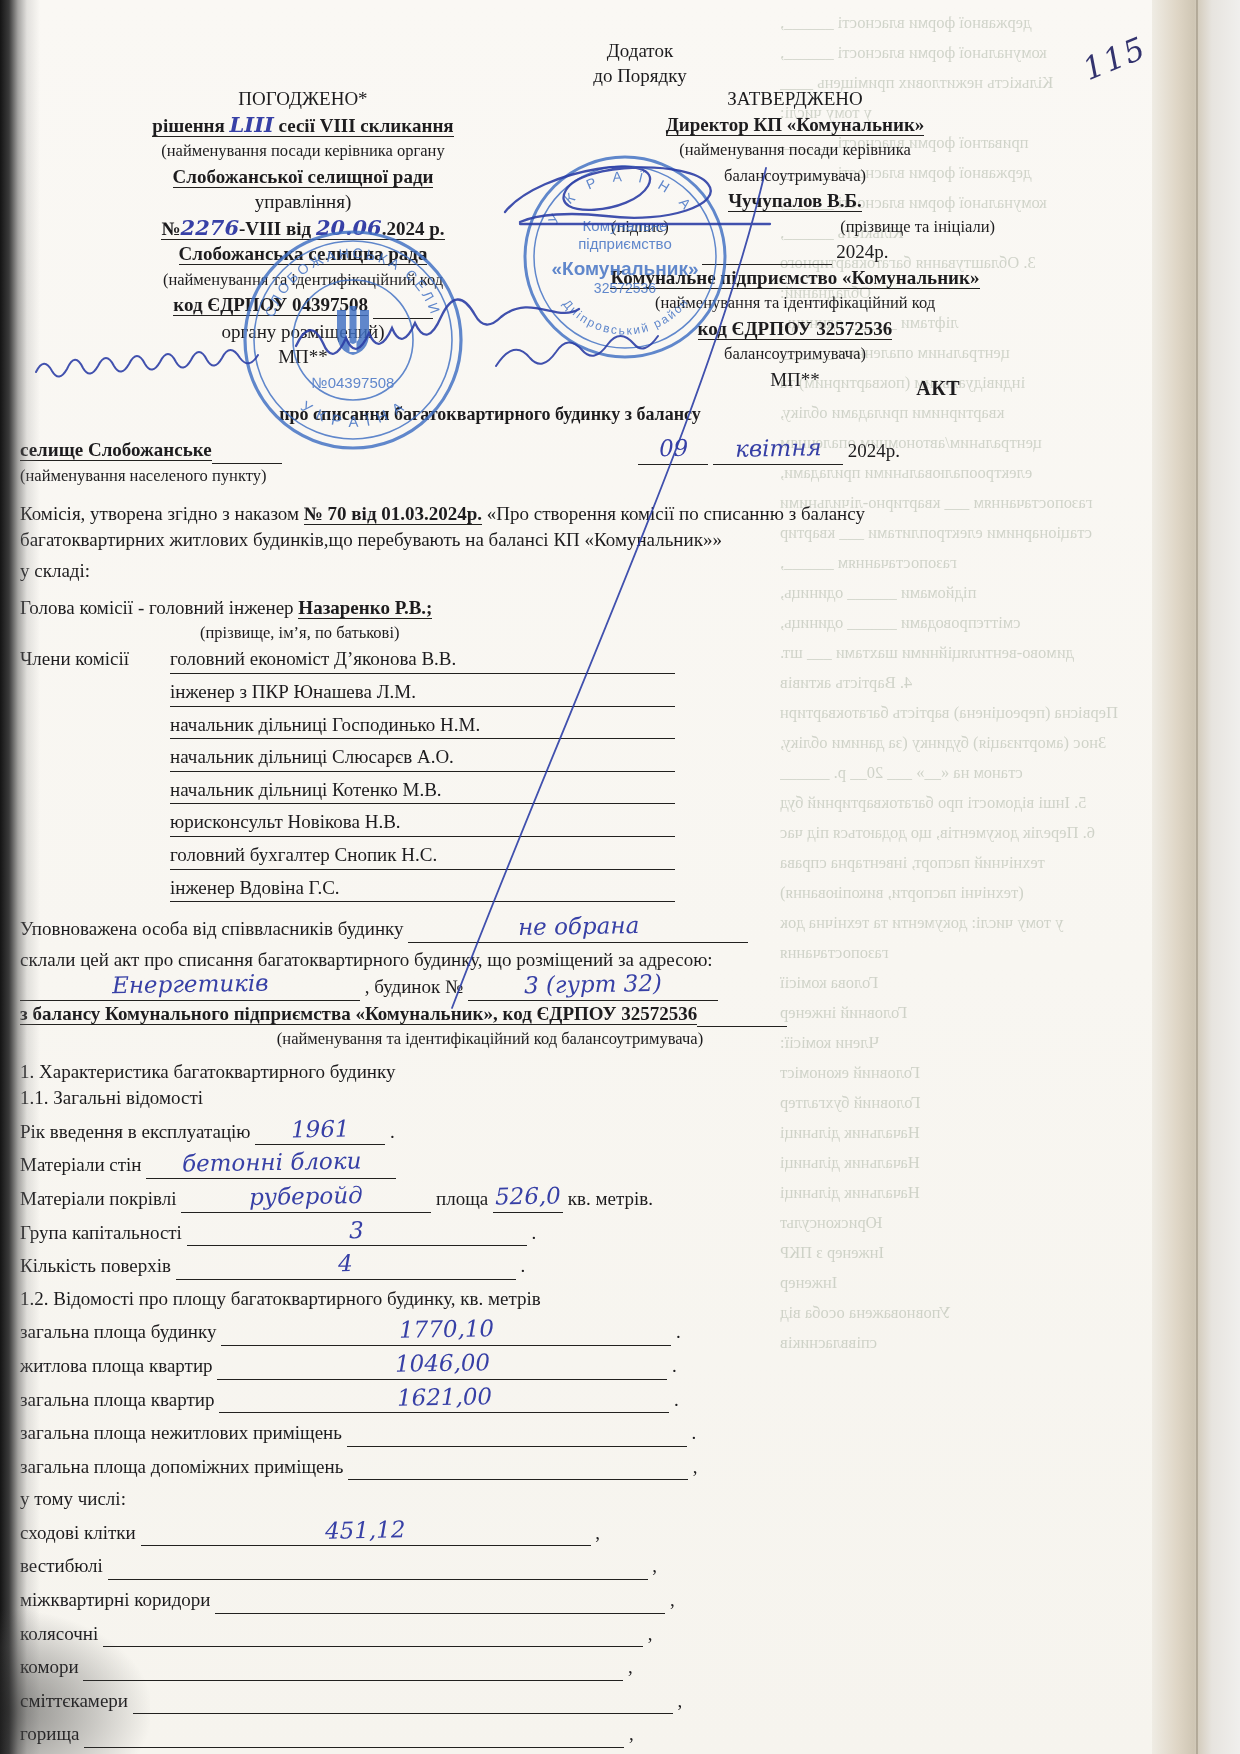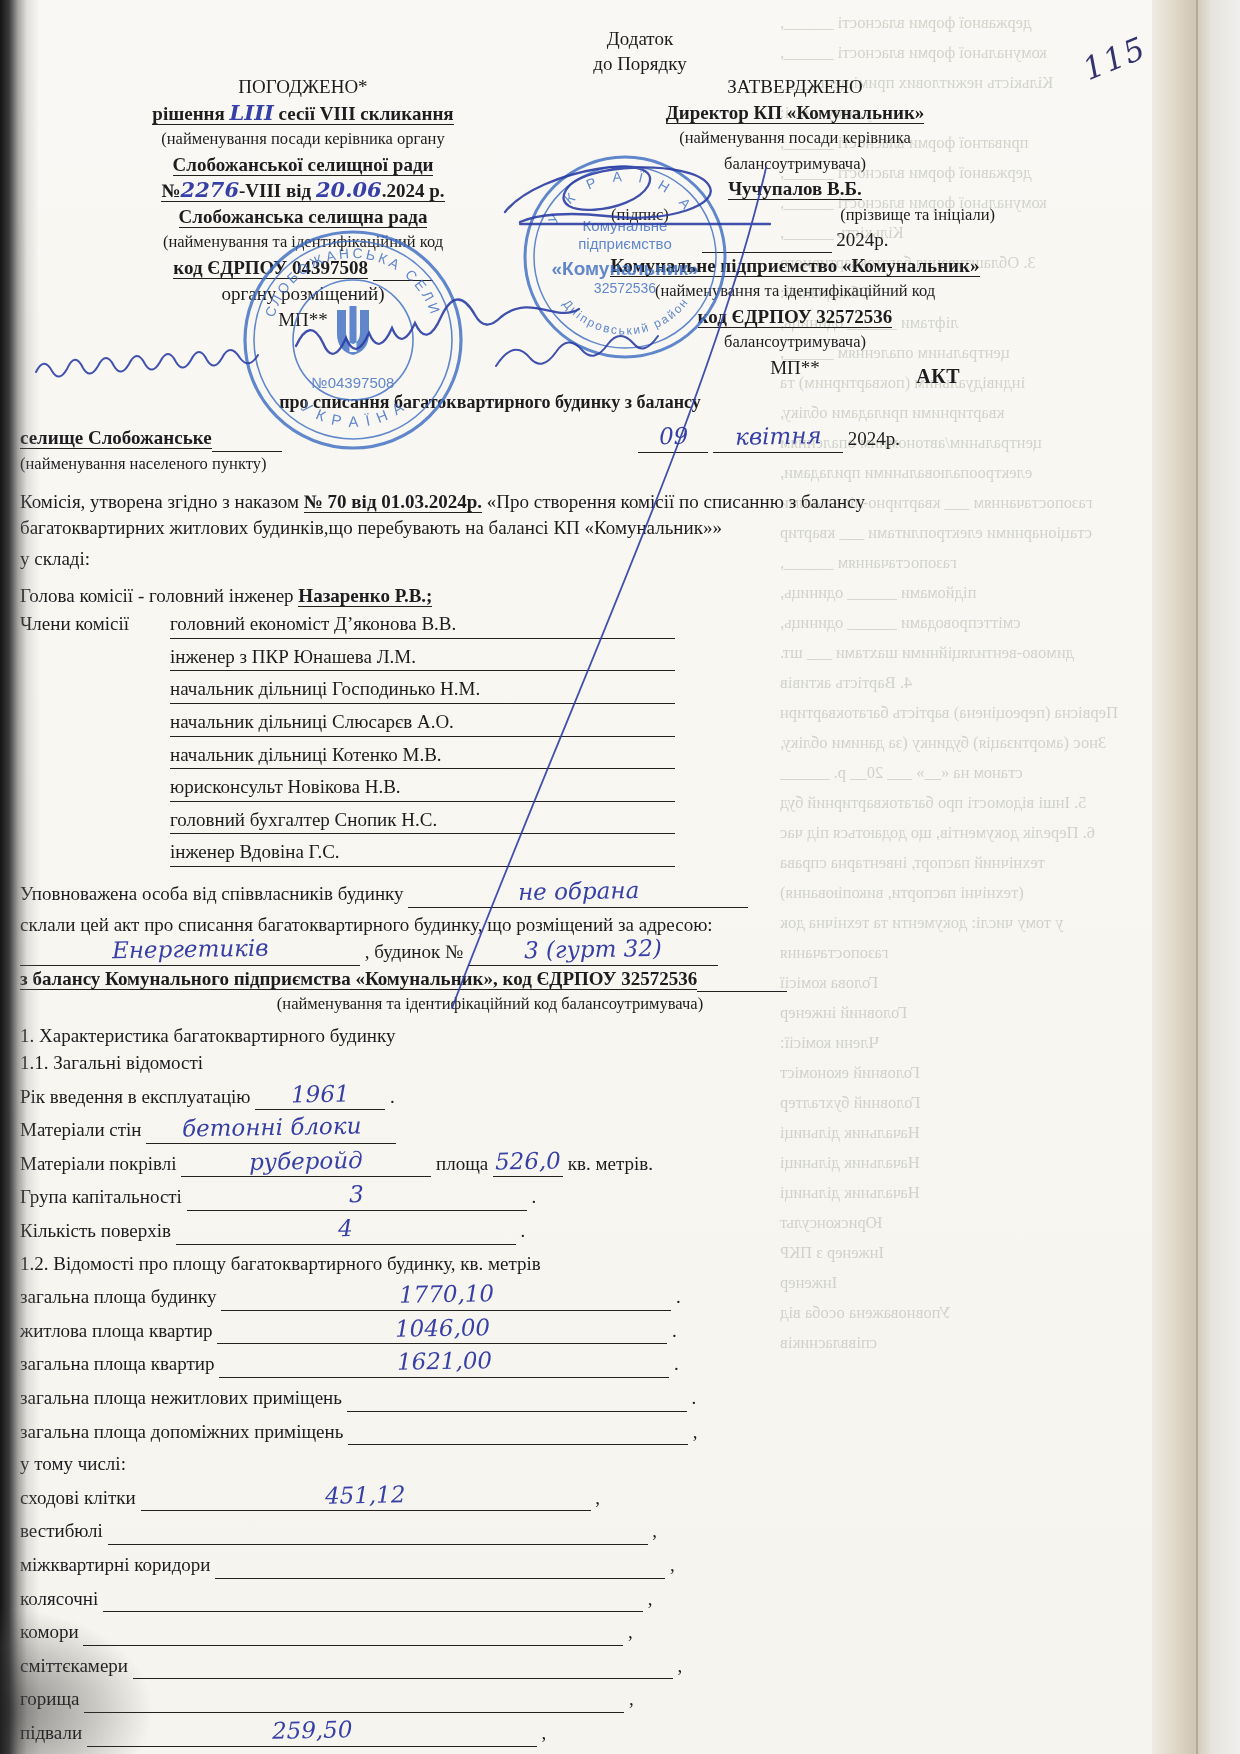--- a/index.html
+++ b/index.html
@@ -15,21 +15,21 @@
   .bind{position:absolute;left:0;top:0;width:40px;height:1754px;z-index:9;pointer-events:none;
         background:linear-gradient(90deg,#141414 0px,#3b3b3b 9px,rgba(80,80,80,.5) 18px,rgba(140,140,140,.22) 27px,rgba(160,160,160,0) 40px);}
   .bind-blot{position:absolute;left:0;top:1610px;width:150px;height:144px;z-index:9;pointer-events:none;
         background:radial-gradient(ellipse at 0% 70%,rgba(40,40,40,.55) 0%,rgba(70,70,70,.25) 45%,rgba(0,0,0,0) 72%);}
 
   
   .bleed{position:absolute;right:100px;top:8px;width:360px;z-index:1;opacity:.42;
          color:#98a391;font-size:16.5px;line-height:30px;text-align:right;}
   .bt-line{transform:scaleX(-1);white-space:nowrap;overflow:hidden;}
 
-  .content{position:absolute;left:0;top:0;width:1164px;height:1356px;z-index:2;}
+  .content{position:absolute;left:0;top:12px;width:1164px;height:1356px;z-index:2;}
 
   .hw{font-family:"DejaVu Serif",serif;font-style:italic;color:#3740a6;}
   .cap{font-size:16.5px;}
   .ul{border-bottom:1.4px solid #22211f;font-weight:bold;}
   .ctr{text-align:center;}
 
   
   .appendix{position:absolute;left:540px;top:26px;width:200px;text-align:center;font-size:19px;line-height:25px;}
   .approved{position:absolute;left:575px;top:74px;width:440px;text-align:center;font-size:19px;line-height:25.5px;}
   .agreed{position:absolute;left:88px;top:74px;width:430px;text-align:center;font-size:19px;line-height:25.5px;}
@@ -159,20 +159,21 @@
   </div>
 
   <div class="agreed">
     <div>ПОГОДЖЕНО*</div>
     <div><span class="ul">
       <span>рішення</span>
       <span class="hw hw-num">LIII</span>
       <span>сесії VIII скликання</span></span></div>
     <div class="cap">(найменування посади керівника органу</div>
     <div><span class="ul">Слобожанської селищної ради</span></div>
+    <div>управління)</div>
     <div><span class="ul">
       <span>№</span><span class="hw hw-num">2276</span><span>-VIII  від</span>
       <span class="hw hw-num">20.06</span><span>.2024 р.</span></span></div>
     <div><span class="ul">Слобожанська селищна рада</span></div>
     <div class="cap">(найменування та ідентифікаційний код</div>
     <div><span class="ul">код ЄДРПОУ 04397508</span>
       <span class="blankline" style="min-width:60px;"></span></div>
     <div>органу розміщений)</div>
     <div>МП**</div>
   </div>
@@ -197,20 +198,21 @@
       <span>Комісія, утворена згідно з  наказом</span>
       <span class="ul">№ 70 від  01.03.2024р.</span>
       <span>«Про створення комісії по списанню з балансу</span>
       <span>багатоквартирних житлових будинків,що перебувають на балансі КП «Комунальник»»</span>
     </div>
     <div class="para">у складі:</div>
 
     <div style="margin-top:10px;">
       <span>Голова комісії - головний інженер</span>
       <span class="ul">Назаренко Р.В.;</span>
+      <div class="cap" style="margin-left:180px;">(прізвище, ім’я, по батькові)</div>
     </div>
 
     <div class="members-row">
       <div class="members-label">Члени комісії</div>
       <div class="member-wrap">
 
       <div><span class="member">головний економіст  Д’яконова В.В.</span></div>
           <div><span class="member">інженер з ПКР Юнашева Л.М.</span></div>
           <div><span class="member">начальник дільниці Господинько Н.М.</span></div>
           <div><span class="member">начальник дільниці Слюсарєв А.О.</span></div>

